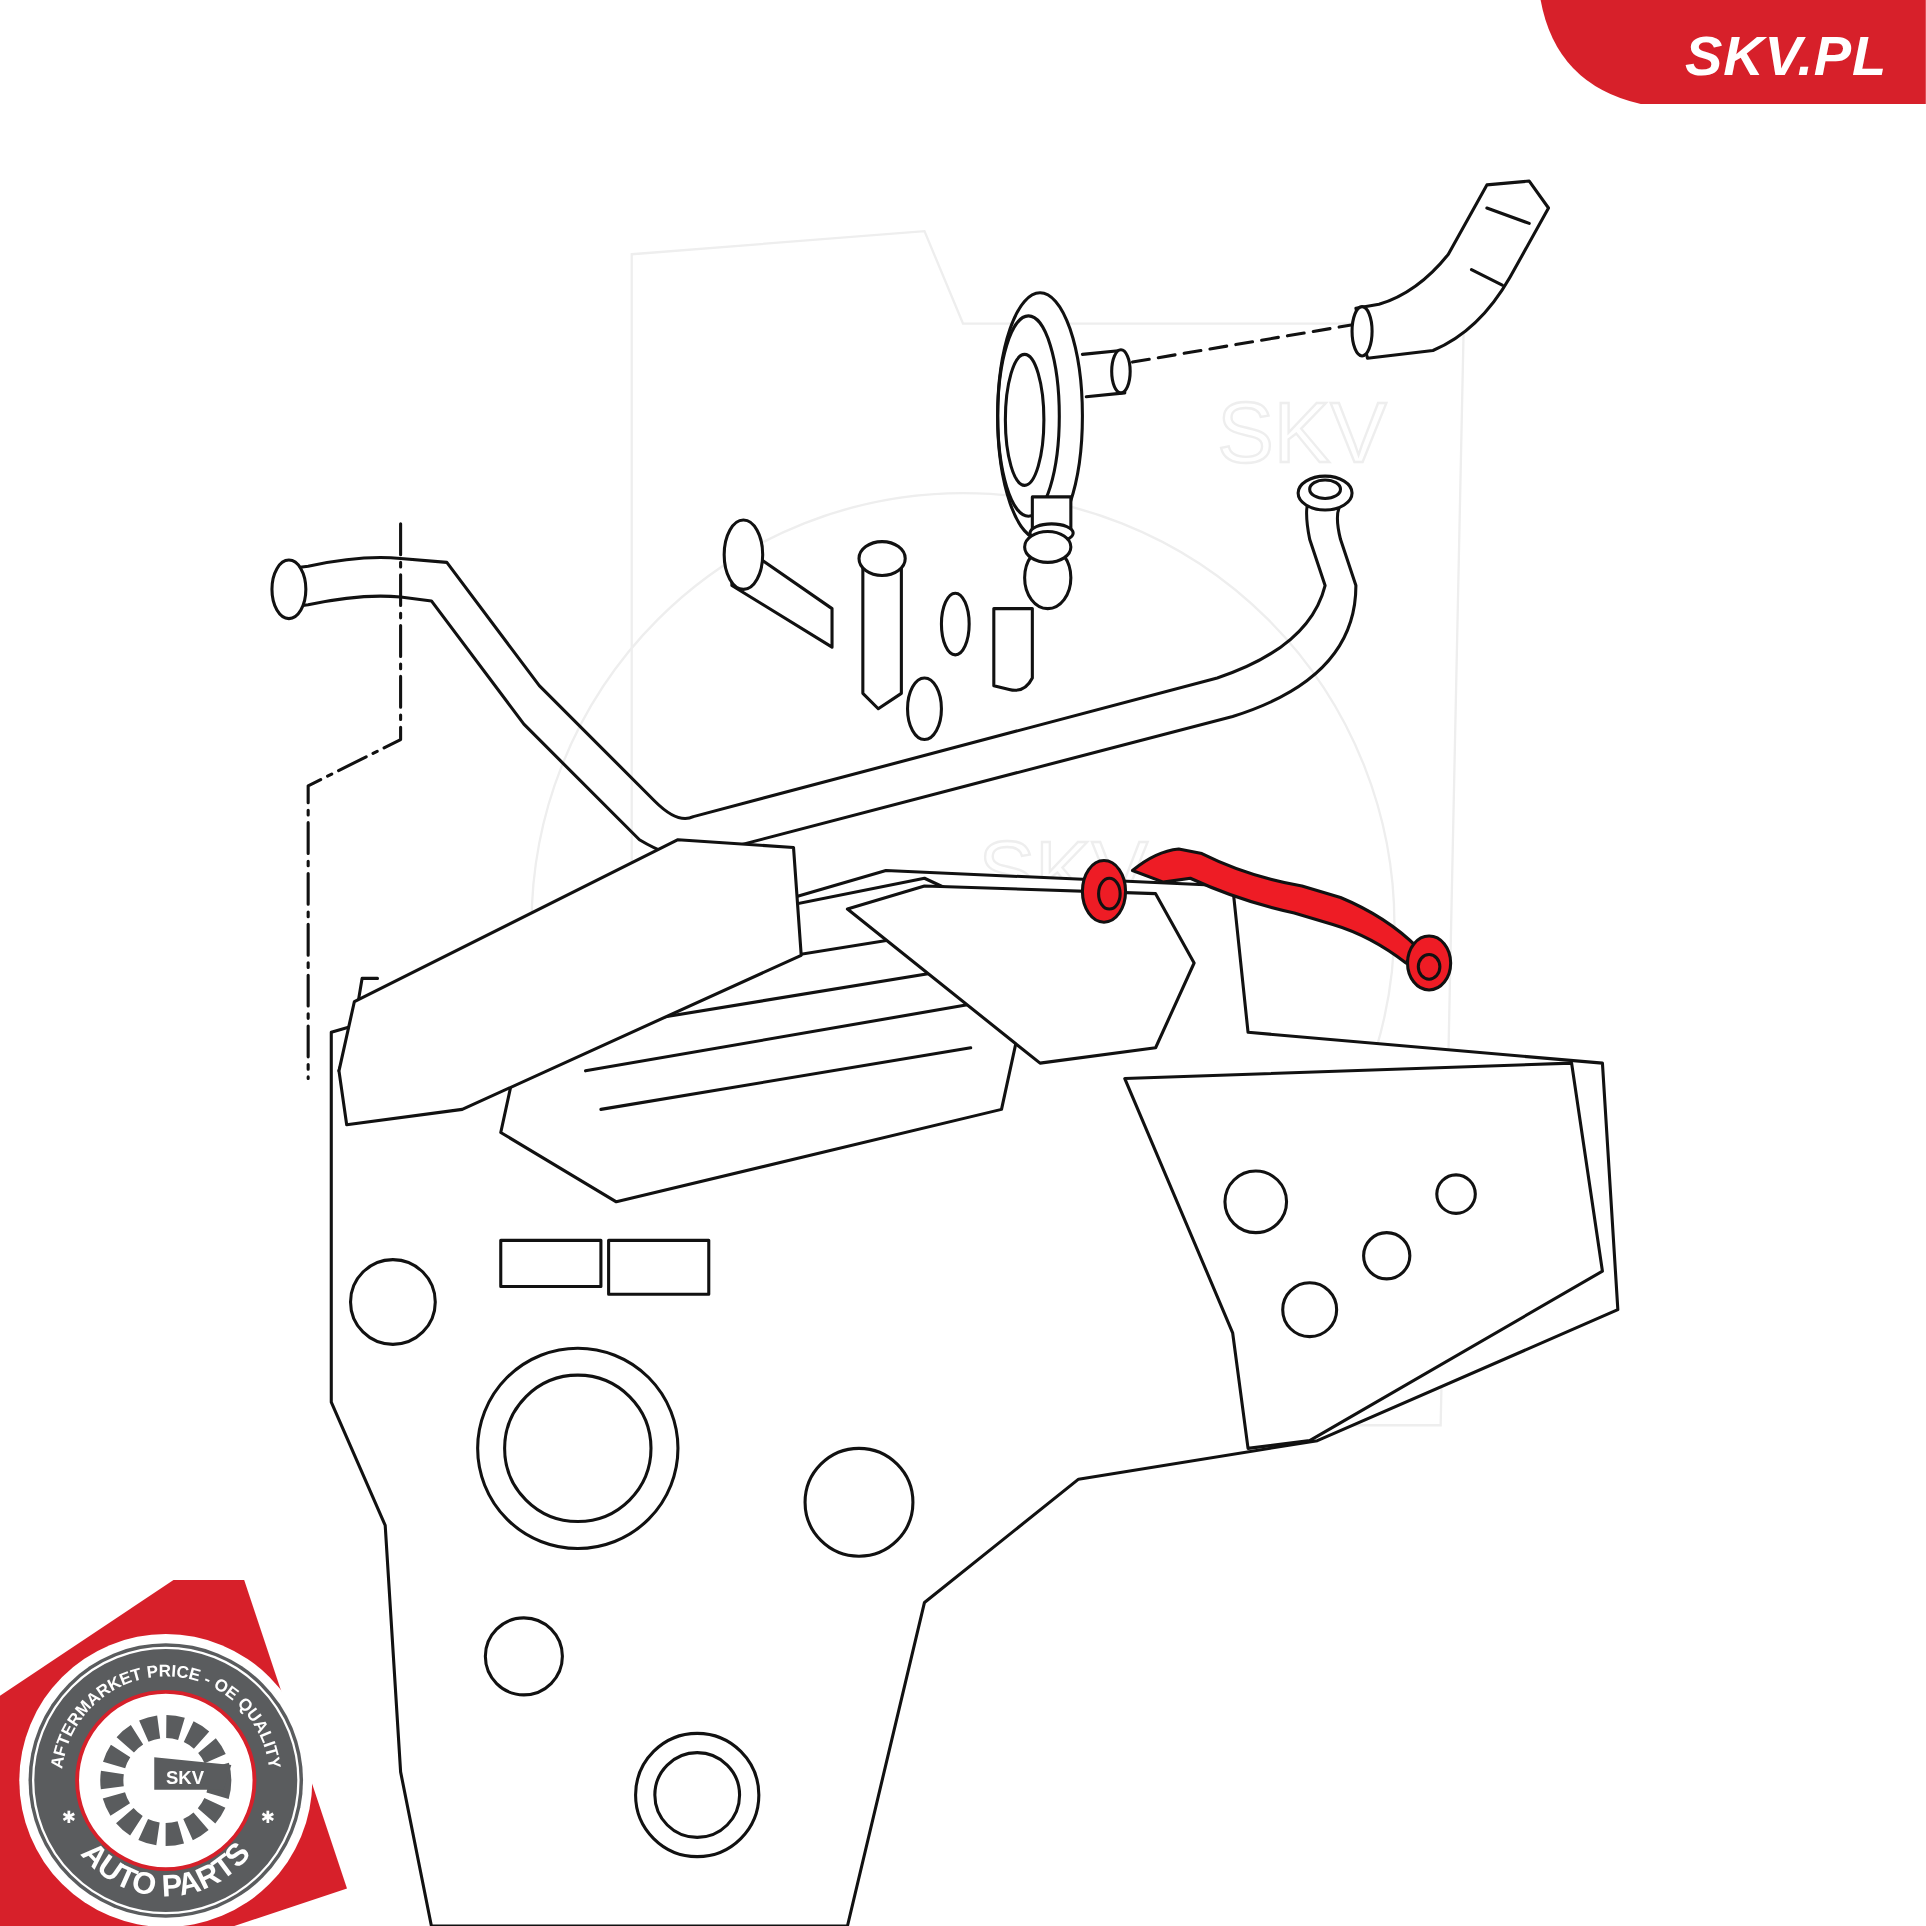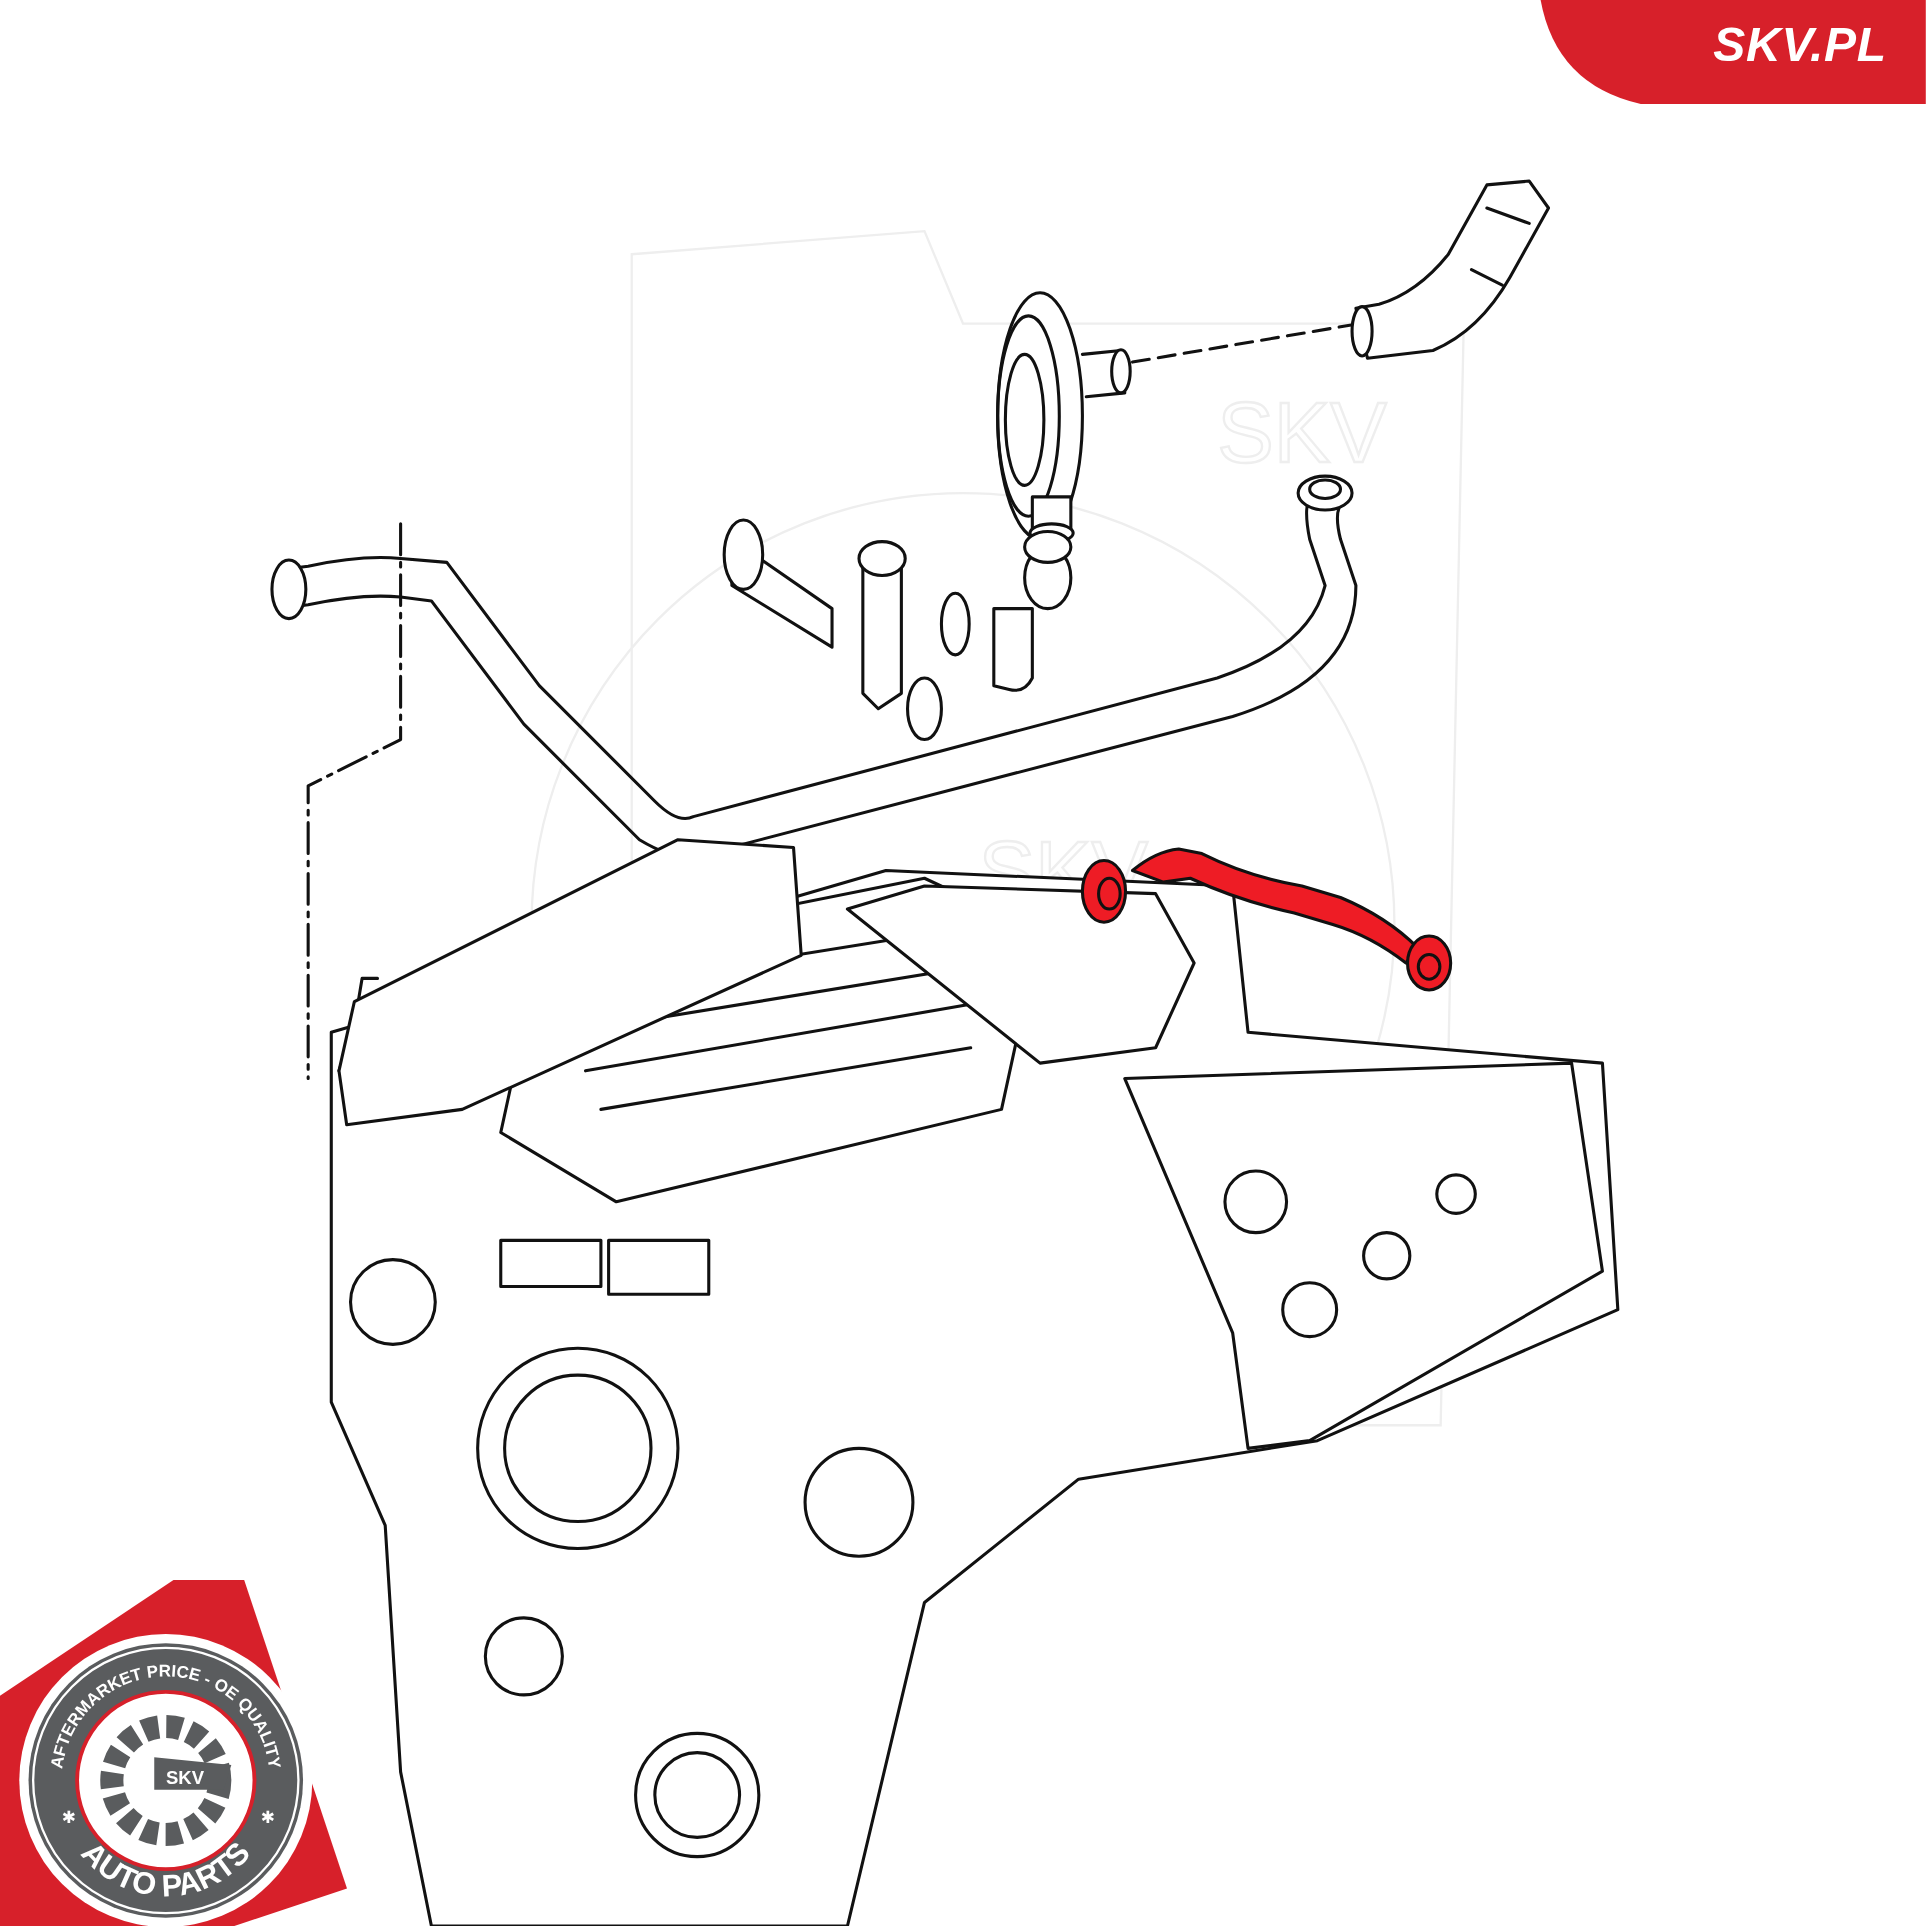--- a/index.html
+++ b/index.html
@@ -1,19 +1,19 @@
 <!DOCTYPE html>
 <html style="font-size:12.3px"><head>
 <meta charset="utf-8">
 <style>
   html, body { margin: 0; padding: 0; background: #ffffff; }
   body { width: 1926px; height: 1926px; position: relative; overflow: hidden; font-family: "Liberation Sans", sans-serif; }
   .canvas { position: absolute; left: 0; top: 0; width: 1926px; height: 1926px; }
   .brand-tab { position: absolute; right: 0; top: 0; width: 401px; height: 104px; }
-  .brand-text { position: absolute; right: 39px; top: 17px; color: #ffffff; font-family: "Liberation Sans", sans-serif; font-weight: 700; font-style: italic; font-size: 48px; letter-spacing: 0.8px; }
+  .brand-text { position: absolute; right: 39px; top: 23px; color: #ffffff; font-family: "Liberation Sans", sans-serif; font-weight: 700; font-style: italic; font-size: 56px; letter-spacing: 0.8px; }
   .badge { position: absolute; left: 0; top: 1580px; width: 347px; height: 347px; }
   svg text { font-family: "Liberation Sans", sans-serif; }
 </style>
 </head>
 <body>
 
 <svg class="canvas" viewBox="0 0 2500 2500" xmlns="http://www.w3.org/2000/svg">
 
   <g stroke="#eeeeee" stroke-width="3" fill="none">
     <path d="M820 330 L1200 300 L1250 420 L1900 420 L1870 1850 L800 1850 L780 1300 L820 1300 Z"></path>

